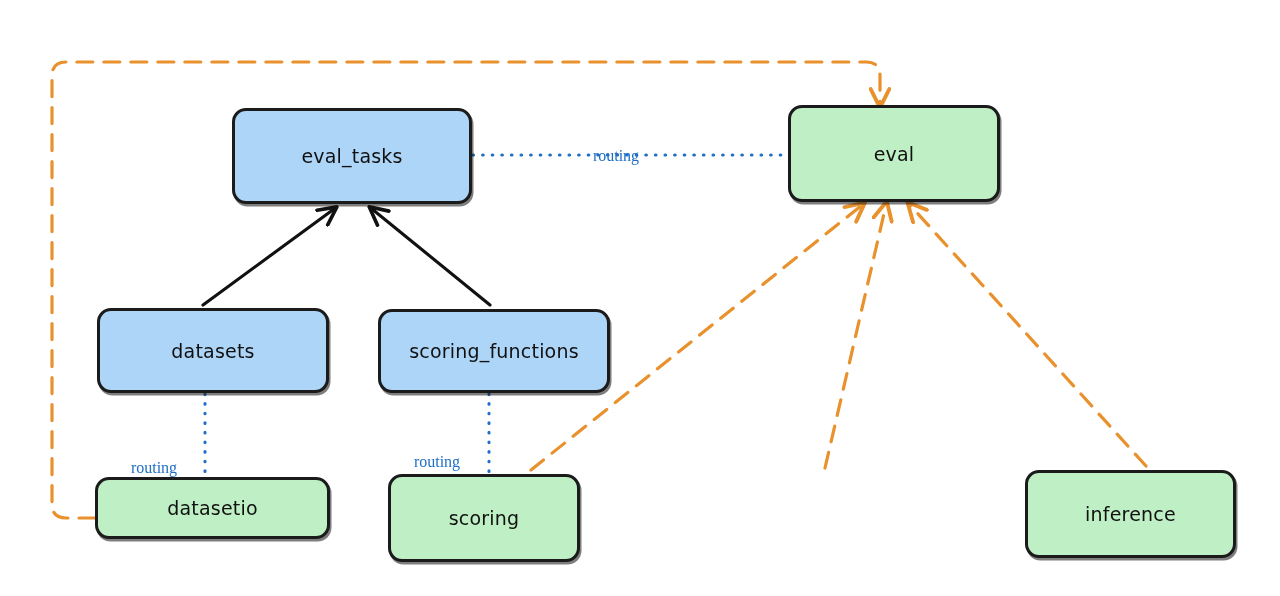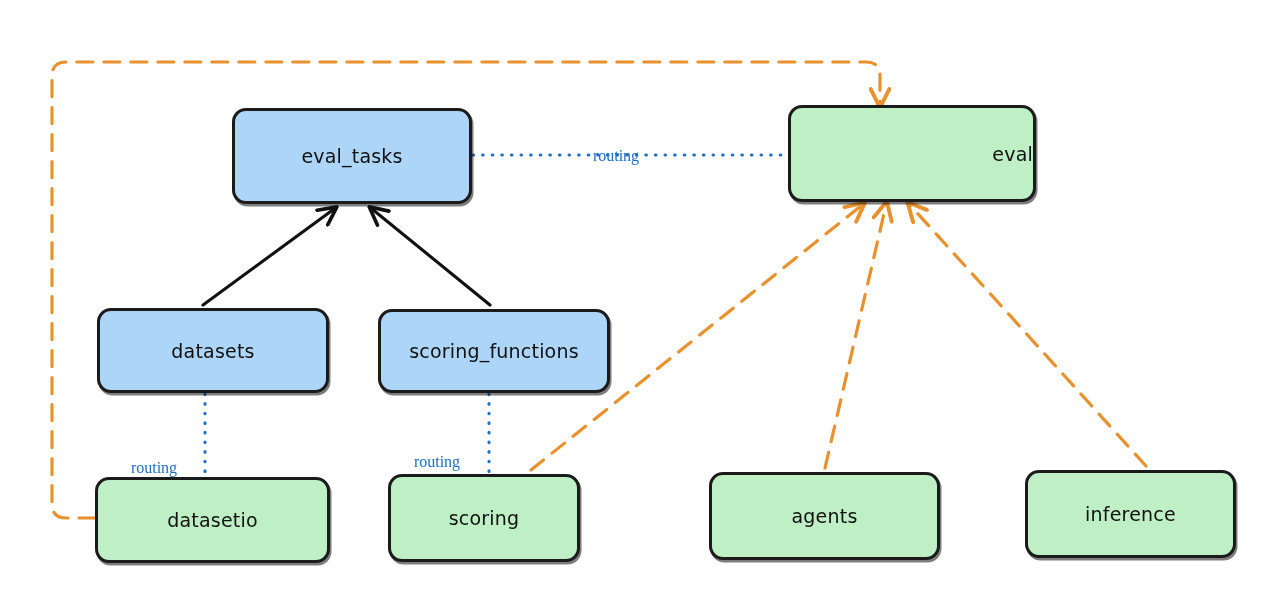--- a/index.html
+++ b/index.html
@@ -82,37 +82,34 @@
 
     <path d="M 205 394 L 205 476" fill="none" stroke="#1f6fc4" stroke-width="3.1" stroke-dasharray="0.6 9" stroke-linecap="round"></path>
 
     <path d="M 489 394 L 489 473" fill="none" stroke="#1f6fc4" stroke-width="3.1" stroke-dasharray="0.6 9" stroke-linecap="round"></path>
 
   </svg>
 
   <div class="node blue" style="left:232px;  top:108px; width:240px; height:96px;">
       <span>eval_tasks</span>
     </div>
-  <div class="node green" style="left:788px;  top:105px; width:248px; height:97px;justify-content:flex-end;">
+  <div class="node green" style="left:788px;  top:105px; width:212px; height:97px;">
       <span>eval</span>
     </div>
   <div class="node blue" style="left:97px;   top:308px; width:232px; height:85px;">
       <span>datasets</span>
     </div>
   <div class="node blue" style="left:378px;  top:309px; width:232px; height:84px;">
       <span>scoring_functions</span>
     </div>
-  <div class="node green" style="left:95px;   top:477px; width:235px; height:86px;">
+  <div class="node green" style="left:95px;   top:477px; width:235px; height:62px;">
       <span>datasetio</span>
     </div>
   <div class="node green" style="left:388px;  top:474px; width:192px; height:88px;">
       <span>scoring</span>
-    </div>
-  <div class="node green" style="left:709px;  top:472px; width:231px; height:88px;">
-      <span>agents</span>
     </div>
   <div class="node green" style="left:1025px; top:470px; width:211px; height:88px;">
       <span>inference</span>
     </div>
 
   <div class="edge-label" style="left:616px; top:128px;">routing</div>
   <div class="edge-label" style="left:154px; top:440px;">routing</div>
   <div class="edge-label" style="left:437px; top:434px;">routing</div>
 
 </div>

